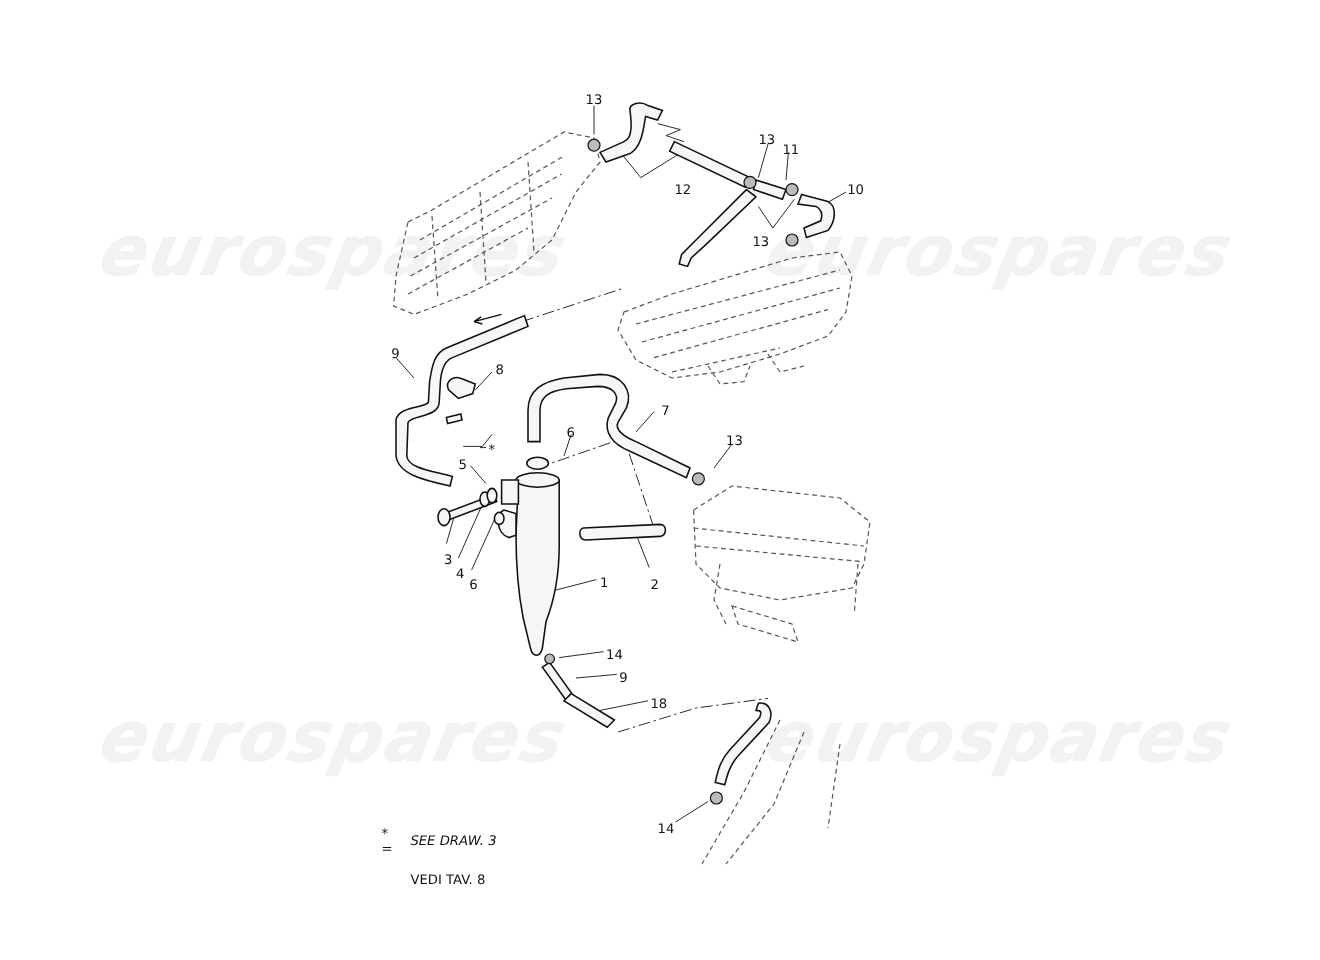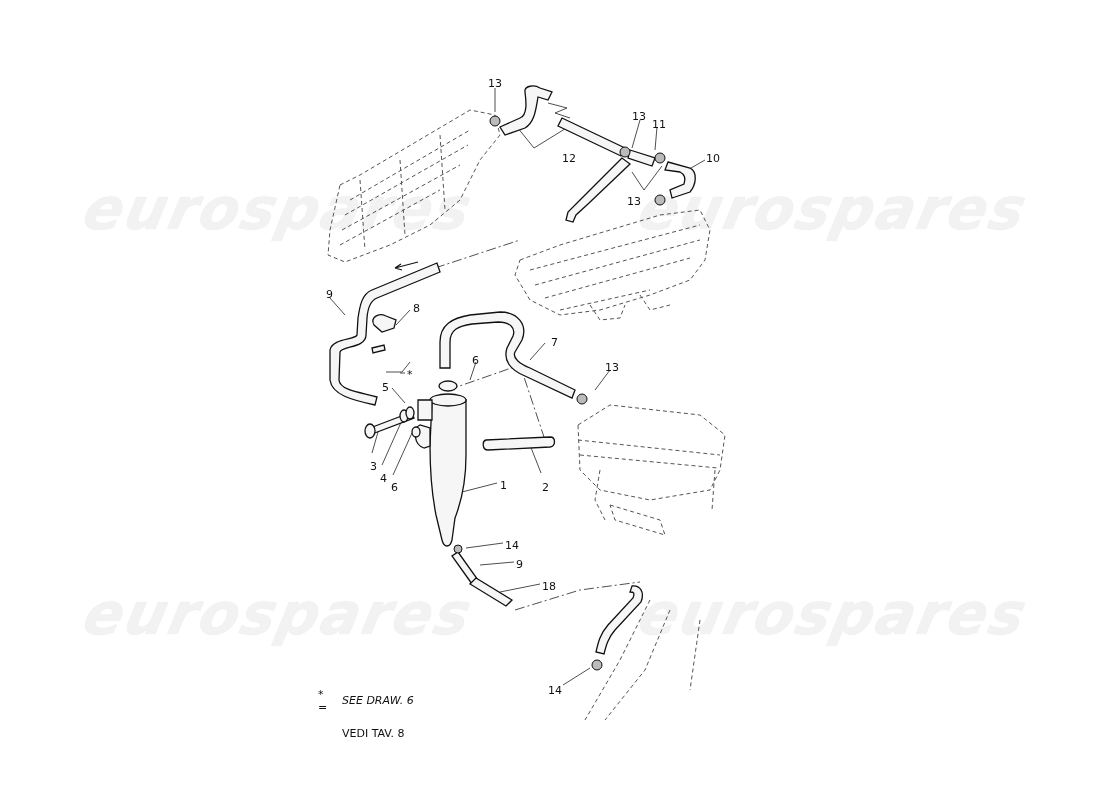--- a/index.html
+++ b/index.html
@@ -160,15 +160,15 @@
   <span class="callout" style="left:500px;top:479px;">1</span>
   <span class="callout" style="left:542px;top:481px;">2</span>
   <span class="callout" style="left:505px;top:539px;">14</span>
   <span class="callout" style="left:516px;top:558px;">9</span>
   <span class="callout" style="left:542px;top:580px;">18</span>
   <span class="callout" style="left:548px;top:684px;">14</span>
 
   <div class="legend">
     <span class="star">* =</span>
     <span class="l1">VEDI TAV. 8</span>
-    <span class="l2">SEE DRAW. 6</span>
+    <span class="l2">SEE DRAW. 3</span>
   </div>
 </div>
 
 </body></html>

